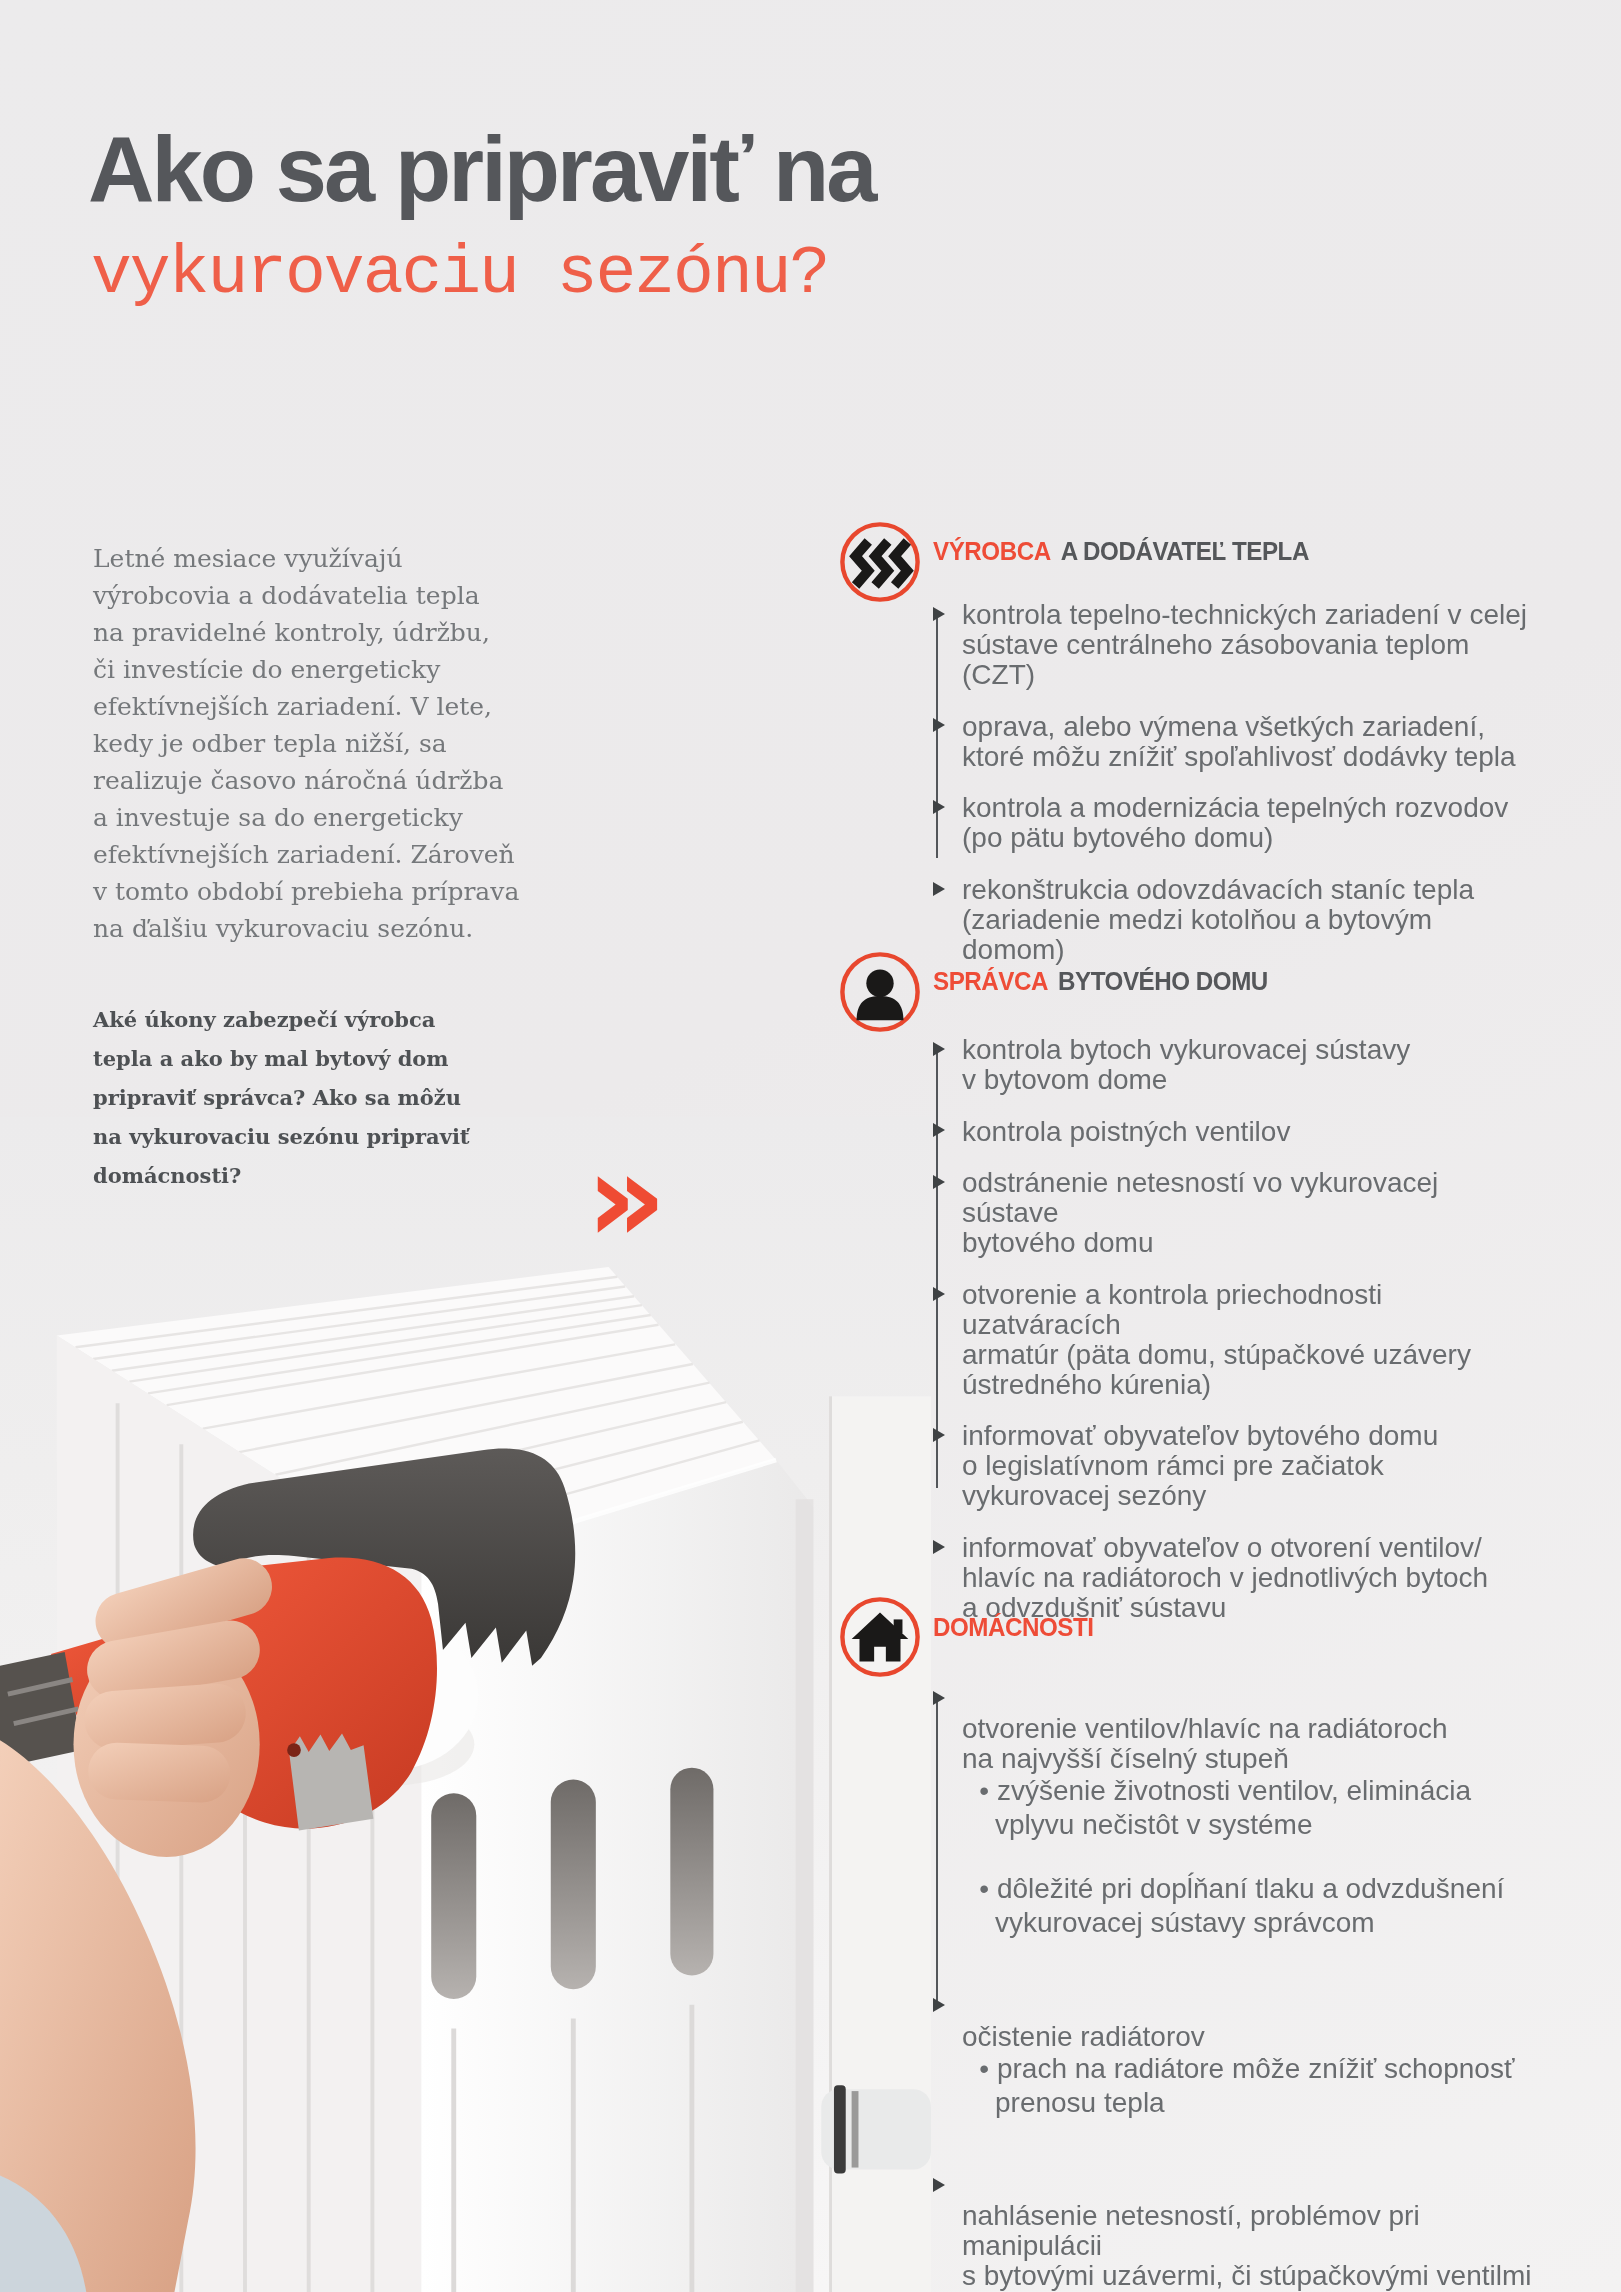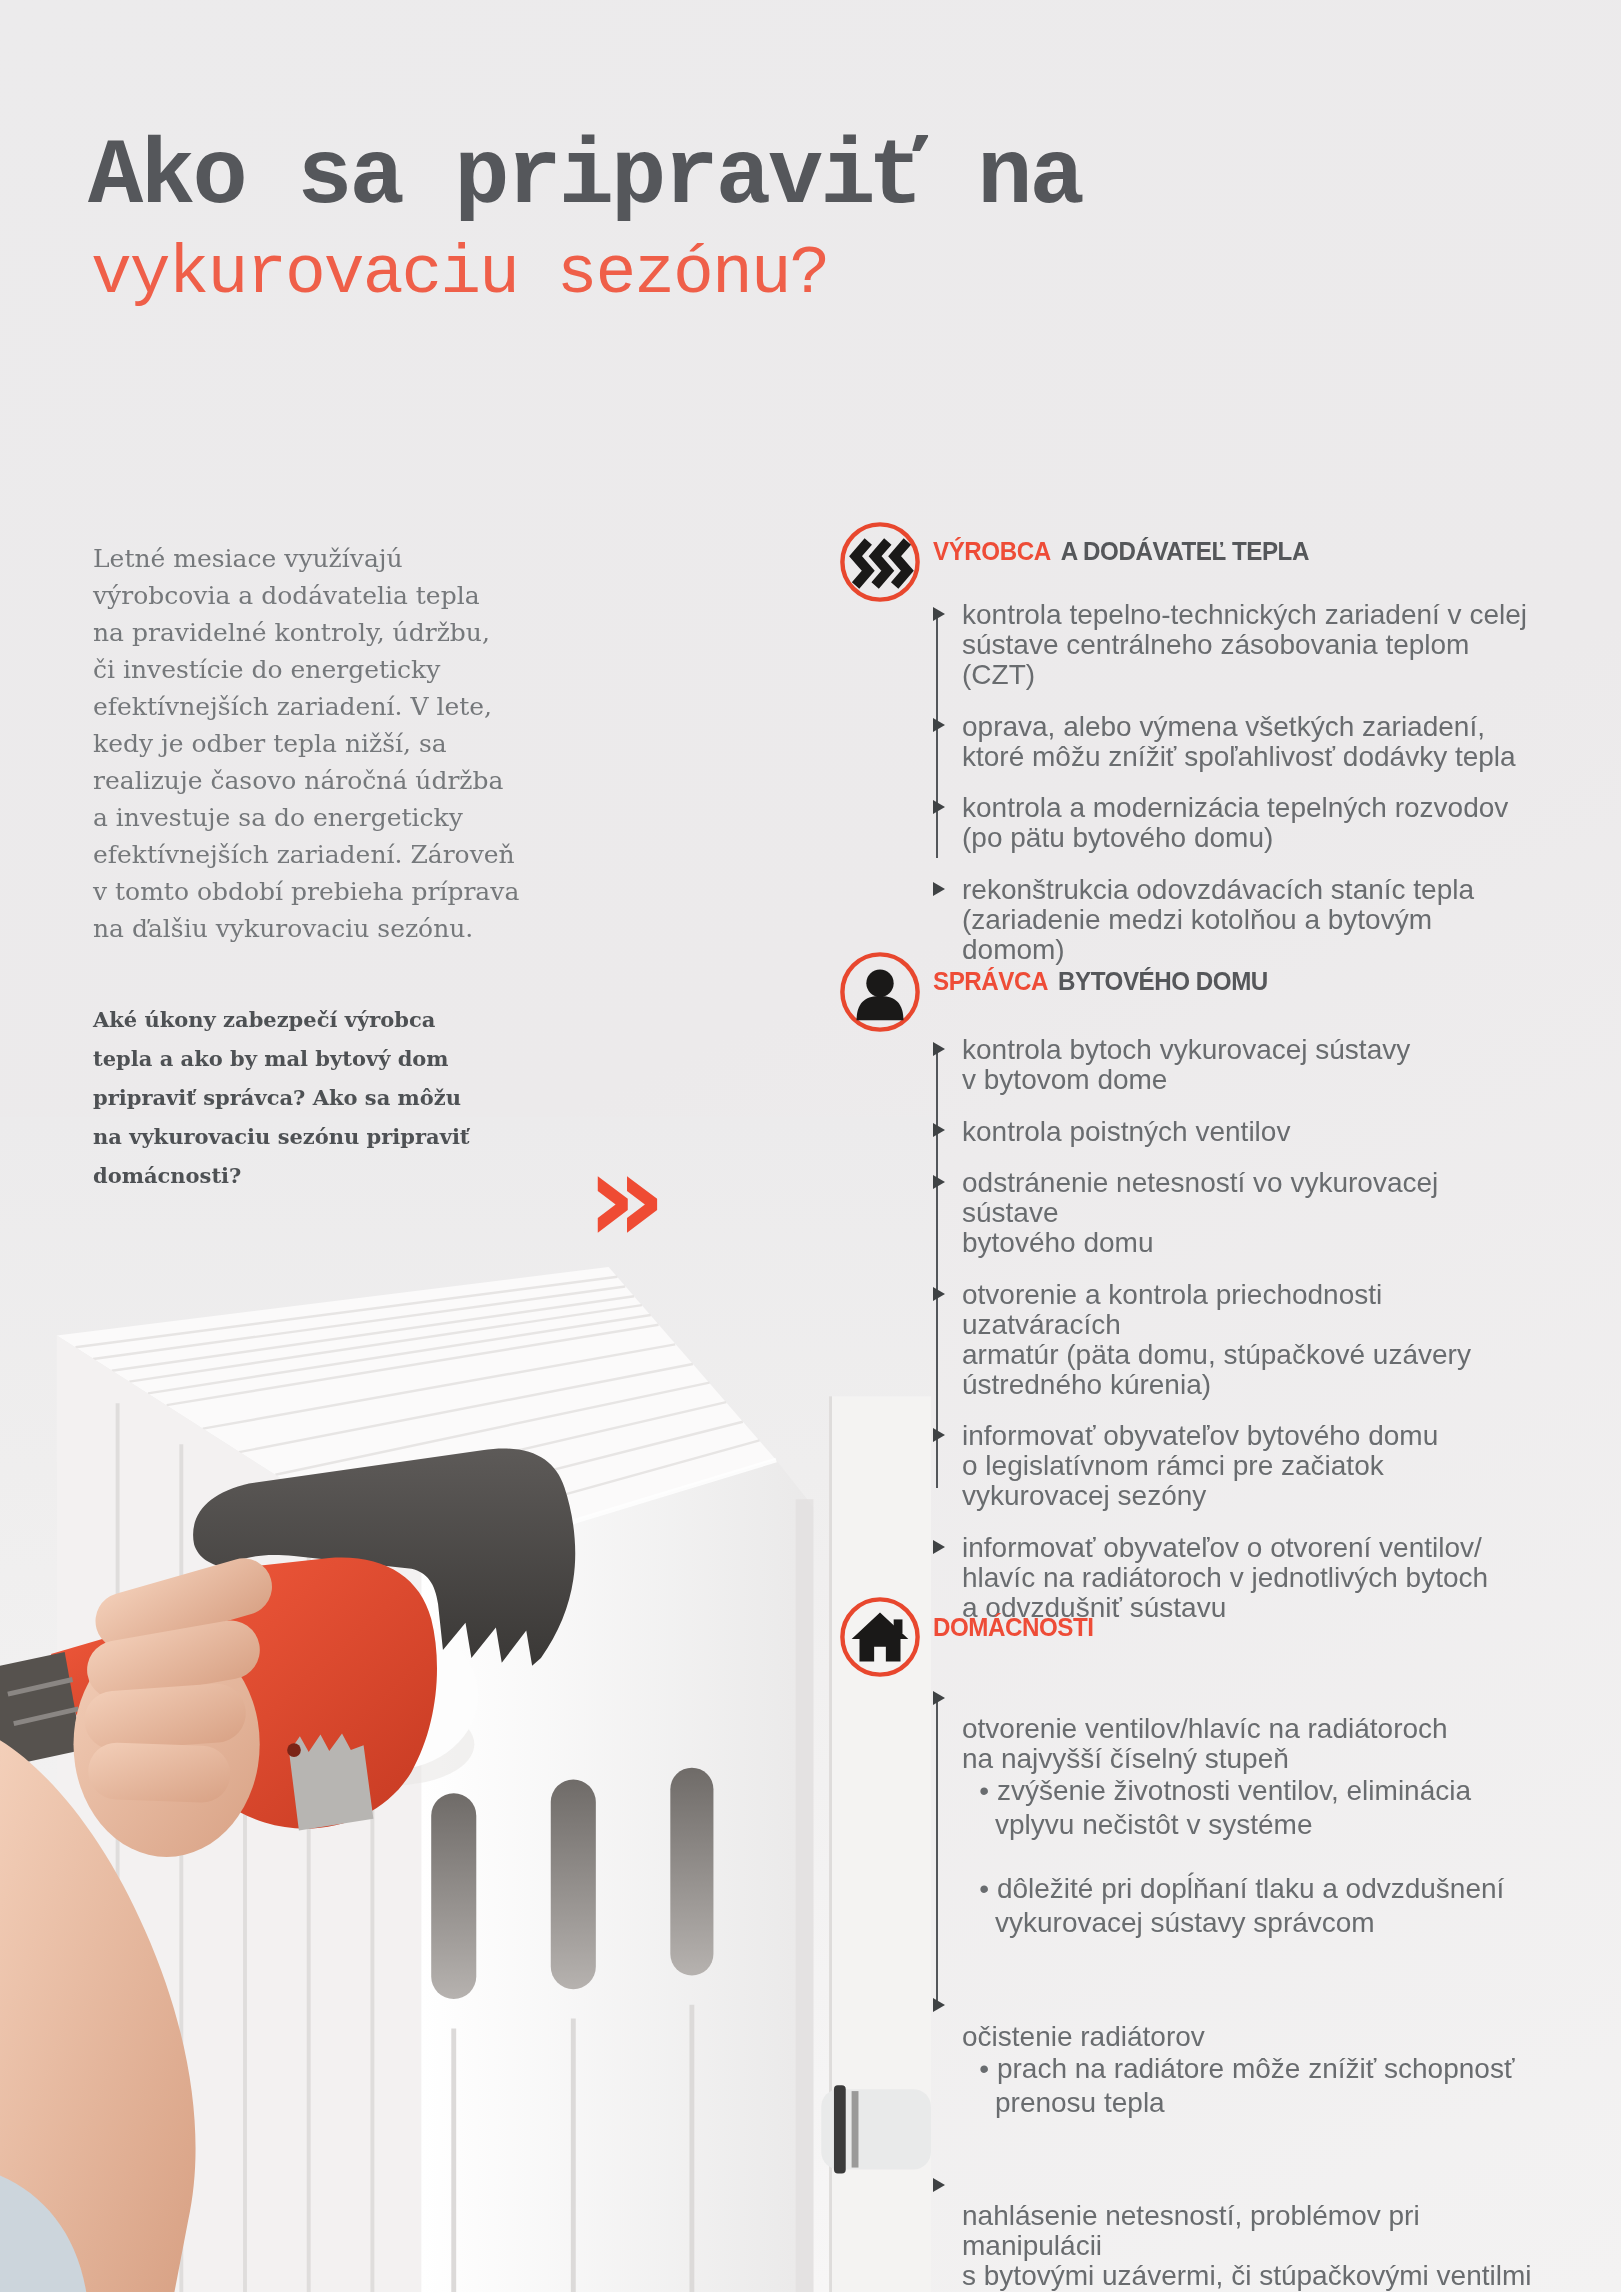--- a/index.html
+++ b/index.html
@@ -3,22 +3,22 @@
 <meta charset="utf-8">
 <style>
   html,body{margin:0;padding:0;background:#dddcdd;}
   .page{
     position:relative;width:1621px;height:2293px;overflow:hidden;
     background:linear-gradient(155deg,#ecebec 0%,#eceaeb 45%,#f3f2f2 100%);
     font-family:"Liberation Sans",sans-serif;
   }
   
   .title-line1{
-    position:absolute;left:88px;top:125px;
-    font-family:Liberation Mono, monospace;font-weight:700;font-size:92px;
+    position:absolute;left:88px;top:117px;
+    font-family:Liberation Sans, sans-serif;font-weight:700;font-size:92px;
     letter-spacing:-2.9px;color:#55575b;white-space:nowrap;
   }
   .title-line2{
     position:absolute;left:91px;top:235px;
     font-family:Liberation Mono, monospace;font-weight:400;font-size:68px;
     letter-spacing:-2px;color:#ef5f49;white-space:nowrap;
   }
   
   .intro{
     position:absolute;left:93px;top:540px;width:461px;

